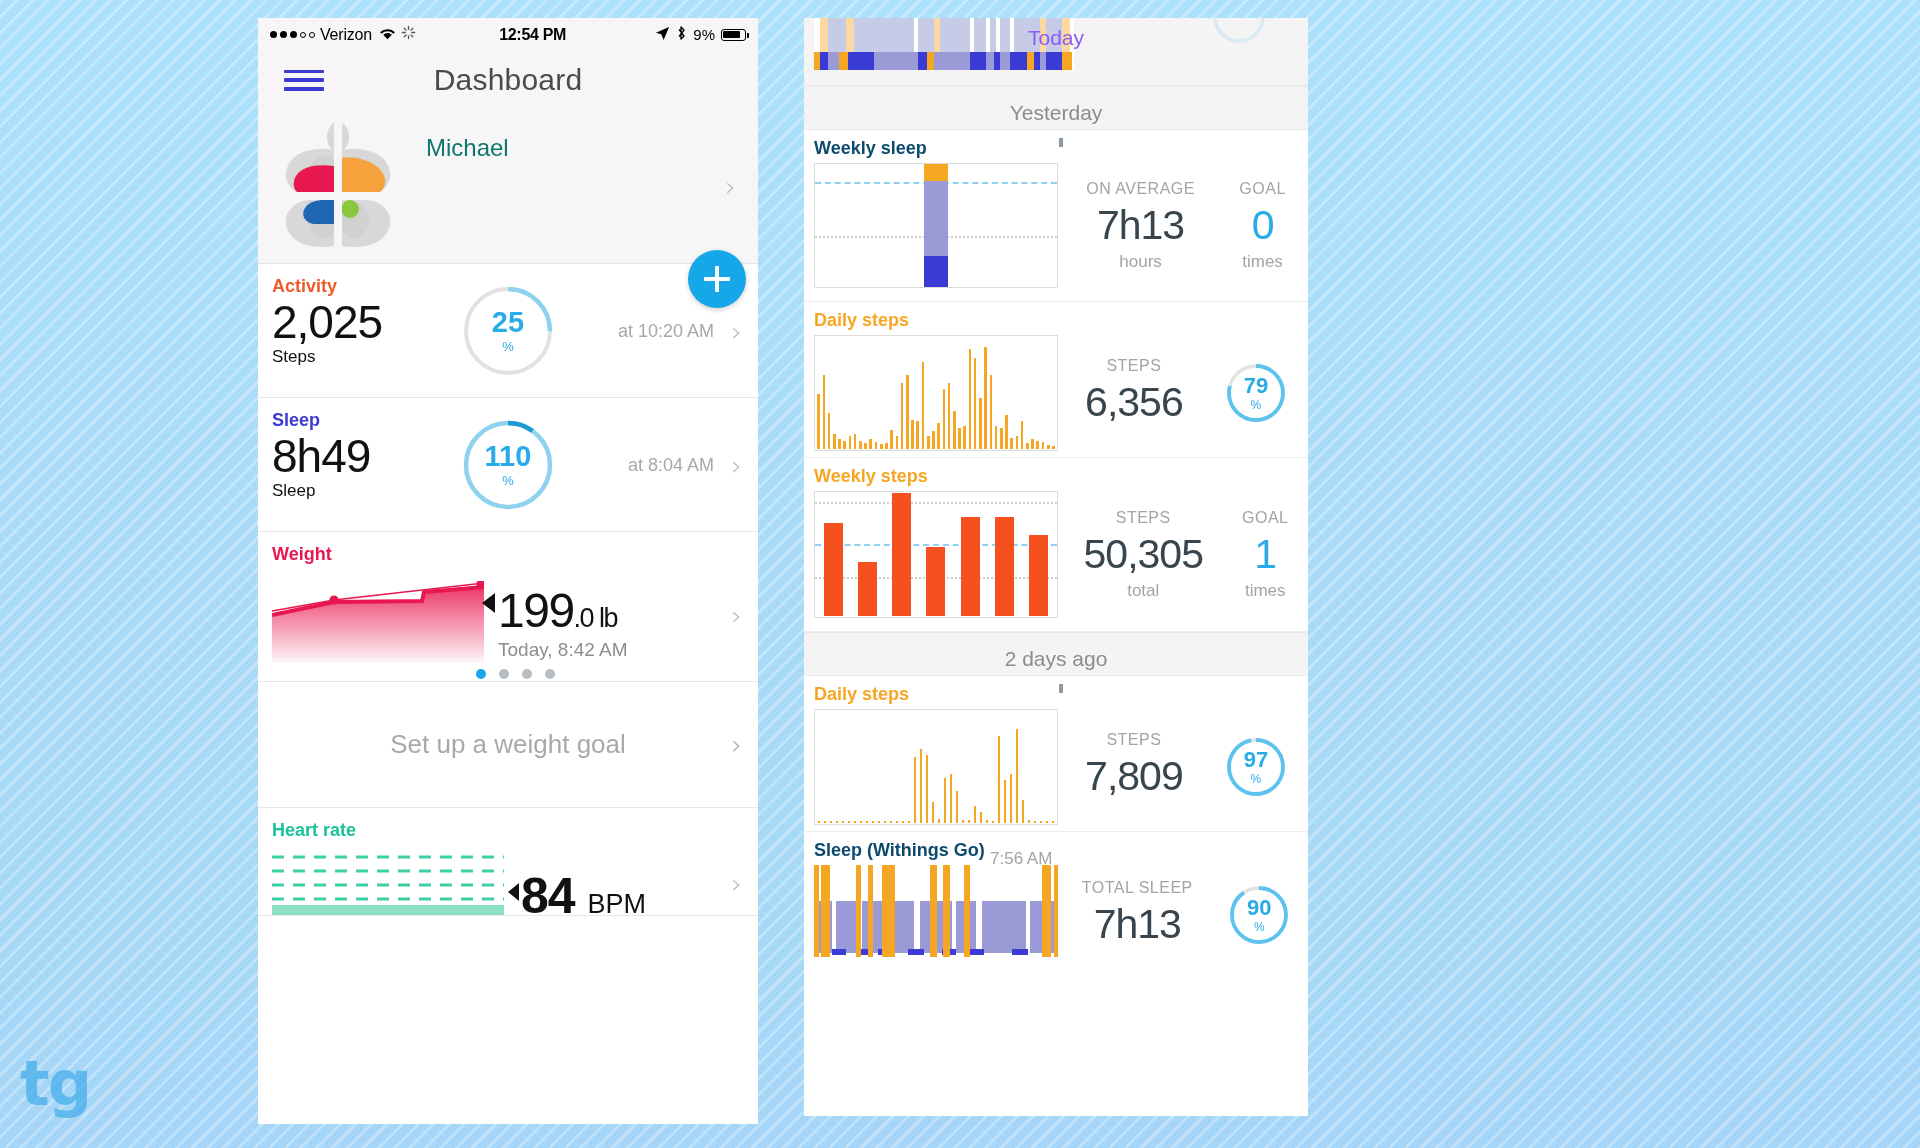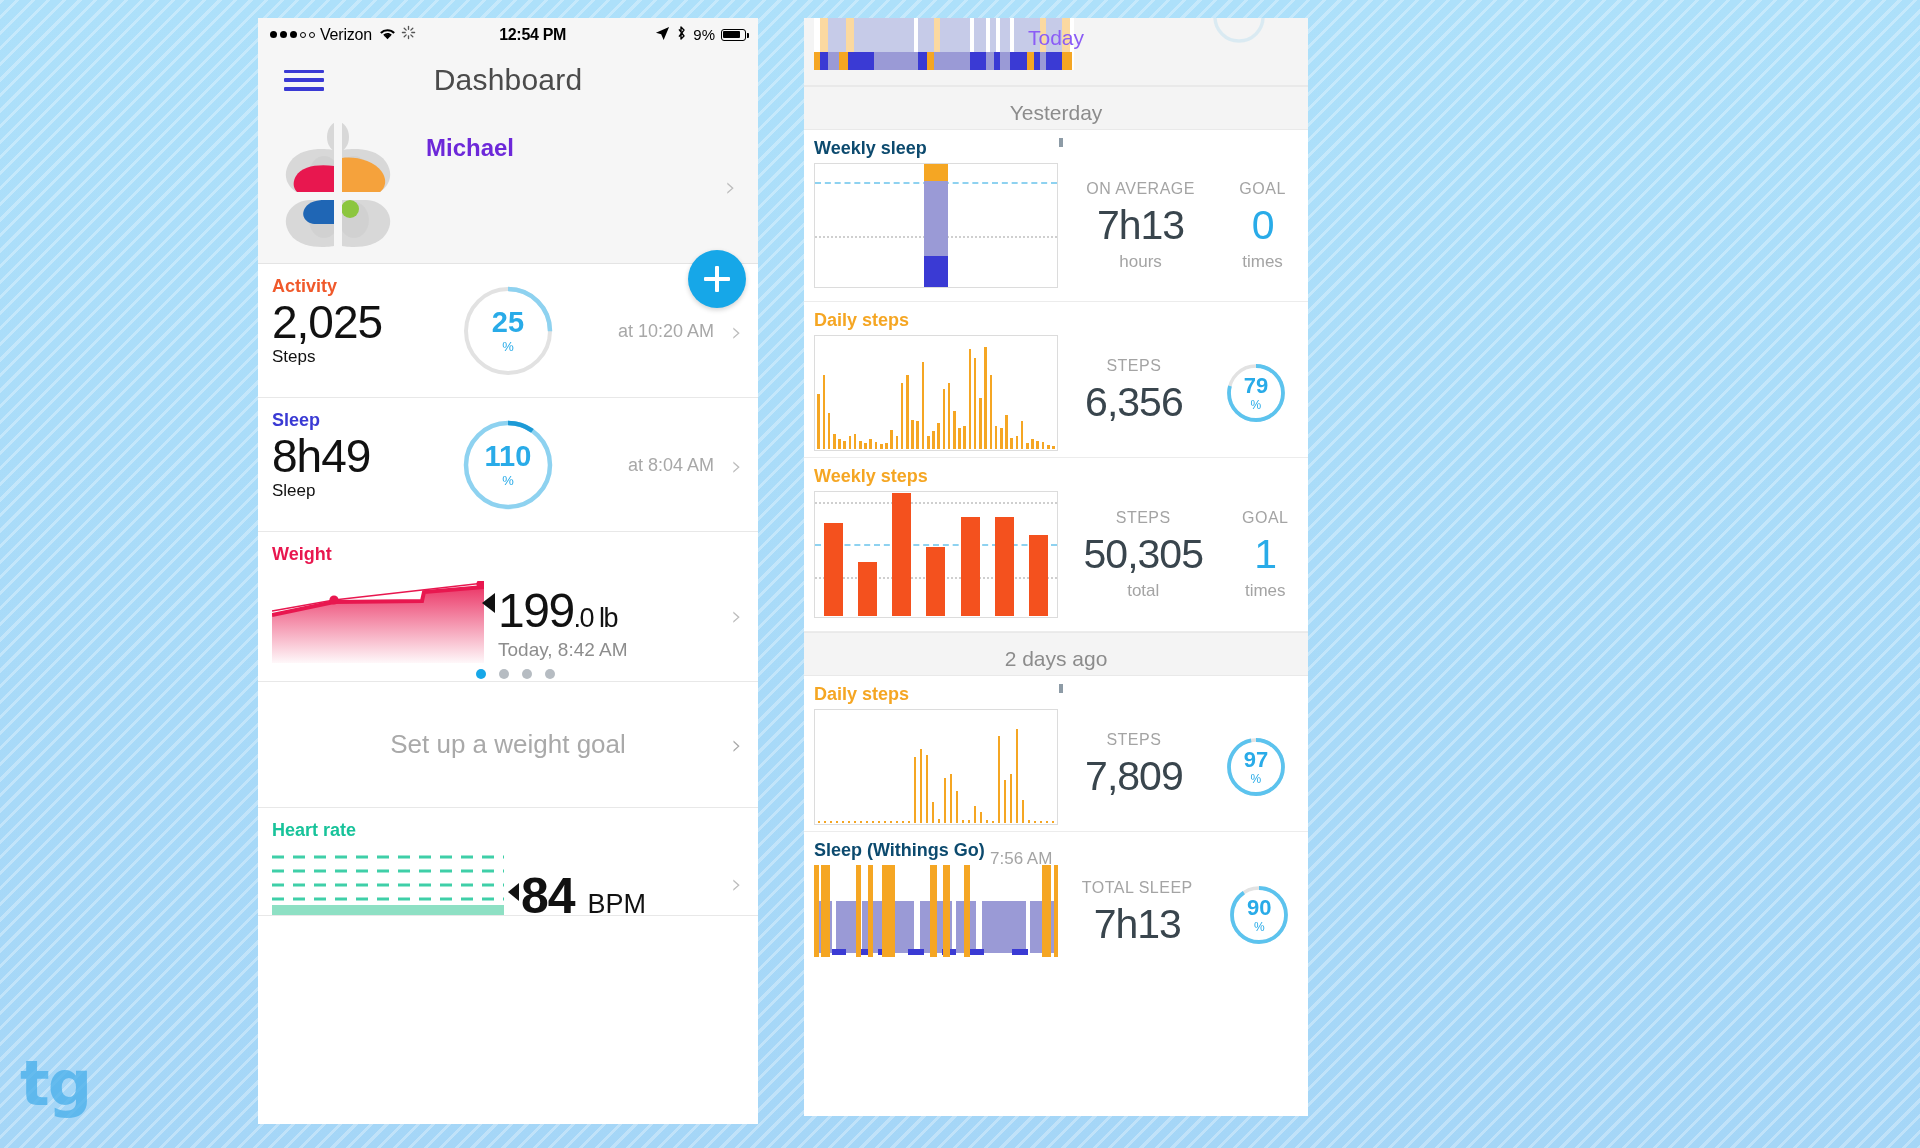--- a/index.html
+++ b/index.html
@@ -74,21 +74,21 @@
     letter-spacing:0.2px;
   }
 
   
   .profile {
     background:#f6f6f6; height:155px; position:relative;
     display:flex; align-items:center; padding-left:14px;
     border-bottom:1px solid #e4e4e4;
   }
   .avatar { width:132px; height:132px; position:relative; flex:0 0 auto; }
-  .profile-name { font-size:24px; font-weight:700; color:#6d28d9; margin-left:22px; margin-bottom:77px;}
+  .profile-name { font-size:24px; font-weight:400; color:#0f766e; margin-left:22px; margin-bottom:77px;}
   .chev {
     color:#bdbdbd; font-size:27px; font-weight:300; line-height:1;
     font-family:"DejaVu Sans", sans-serif;
   }
   .profile .chev { position:absolute; right:22px; top:50%; transform:translateY(-50%); }
 
   .fab {
     position:absolute; right:12px; top:232px;
     width:58px;height:58px;border-radius:50%;background:#16a7e8;
     display:flex;align-items:center;justify-content:center; z-index:5;

